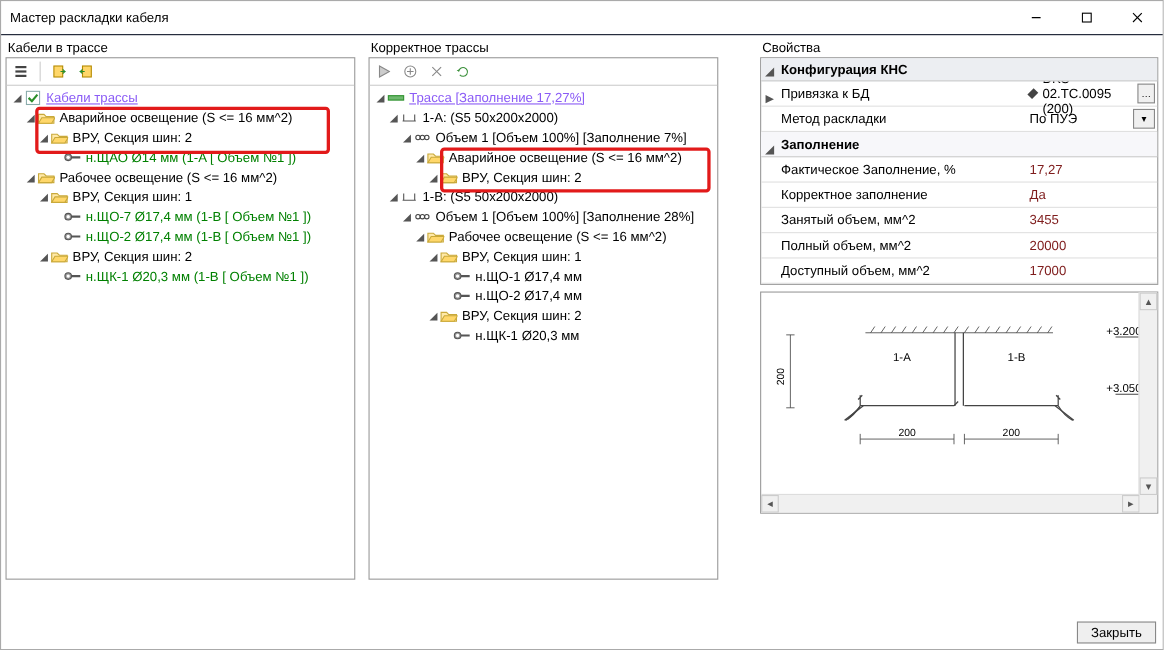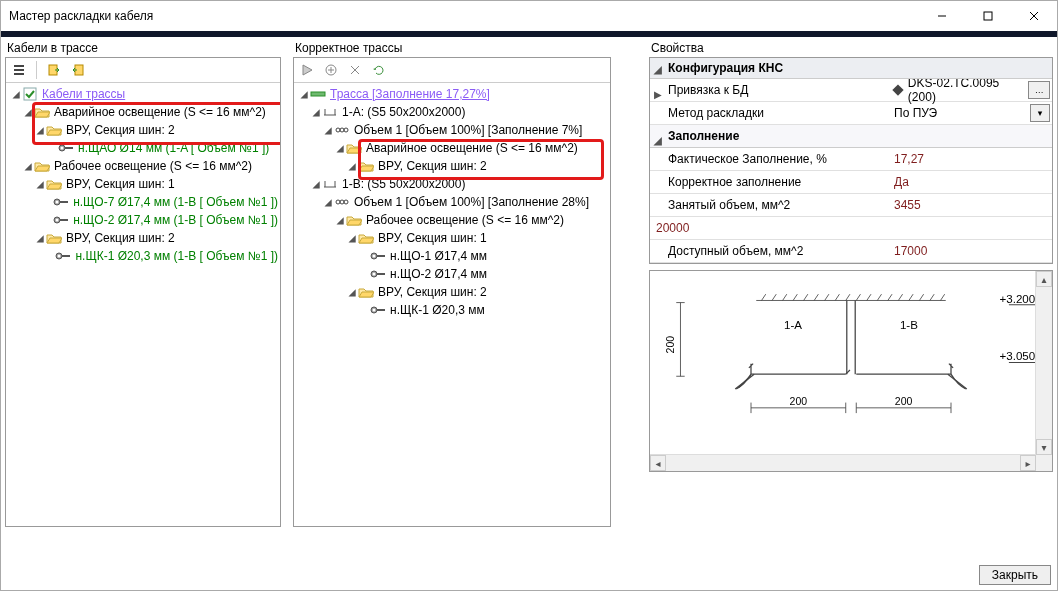--- a/index.html
+++ b/index.html
@@ -1,22 +1,22 @@
 <!DOCTYPE html>
 <html><head>
 <meta charset="utf-8">
 <style>
   html, body { margin: 0; padding: 0; font-family: "Segoe UI", Tahoma, sans-serif; font-size: 12px; background: #fff; color: #000; }
   .window { width: 1058px; height: 591px; border: 1px solid #aaa; box-sizing: border-box; display: flex; flex-direction: column; background: #fff; }
-  .titlebar { height: 30px; display: flex; align-items: center; padding: 0 0 0 8px; border-bottom: 6px solid #0f172a; }
+  .titlebar { height: 30px; display: flex; align-items: center; padding: 0 0 0 8px; border-bottom: 1px solid #0f172a; }
   .titlebar-title { flex: 1; font-size: 12px; }
   .titlebar-btn { width: 46px; height: 30px; display: flex; align-items: center; justify-content: center; font-size: 14px; }
   .body { flex: 1; display: flex; padding: 4px; gap: 4px; box-sizing: border-box; min-height: 0; }
   .panel { display: flex; flex-direction: column; min-width: 0; }
-  .panel-left { width: 276px; }
+  .panel-left { width: 318px; }
   .panel-mid  { width: 318px; }
   .panel-right { flex: 1; min-width: 0; padding-left: 26px; }
   .panel-label { font-size: 12px; padding-left: 2px; }
   .panel-inner { border: 1px solid #999; flex: 1; display: flex; flex-direction: column; min-height: 0; margin-top: 2px; }
   .toolbar { height: 24px; border-bottom: 1px solid #ccc; display: flex; align-items: center; gap: 6px; padding: 0 4px; }
   .toolbar .sep { width: 1px; height: 18px; background: #ccc; margin: 0 2px; }
   .tb-btn { width: 18px; height: 18px; display: flex; align-items: center; justify-content: center; color: #555; }
   .tree-scroll { flex: 1; overflow: auto; padding: 2px 2px 2px 0; }
   .tree-row { display: flex; align-items: center; height: 18px; white-space: nowrap; }
   .exp { width: 12px; text-align: center; color: #555; font-family: monospace; font-size: 12px; user-select: none; flex: 0 0 12px; }
@@ -463,20 +463,21 @@
               <span>Да</span>
             </div>
         </div>
         <div class="prop-row">
           <div class="prop-key"><span>Занятый объем, мм^2</span></div>
           <div class="prop-val gray">
               <span>3455</span>
             </div>
         </div>
         <div class="prop-row">
+          <div class="prop-key"><span>Полный объем, мм^2</span></div>
           <div class="prop-val gray">
               <span>20000</span>
             </div>
         </div>
         <div class="prop-row">
           <div class="prop-key"><span>Доступный объем, мм^2</span></div>
           <div class="prop-val gray">
               <span>17000</span>
             </div>
         </div>

